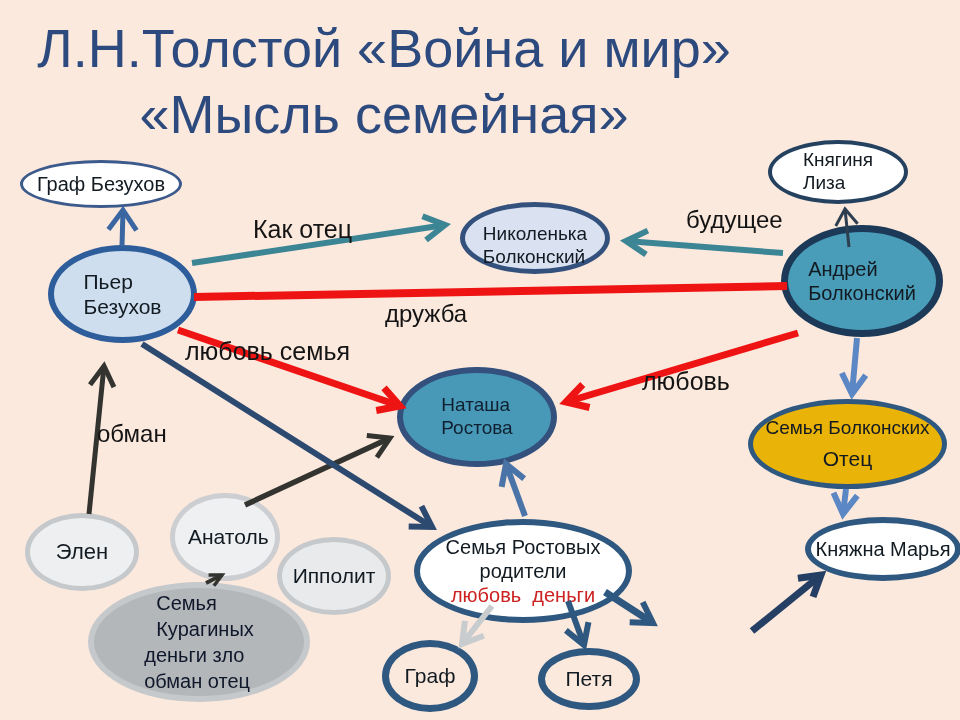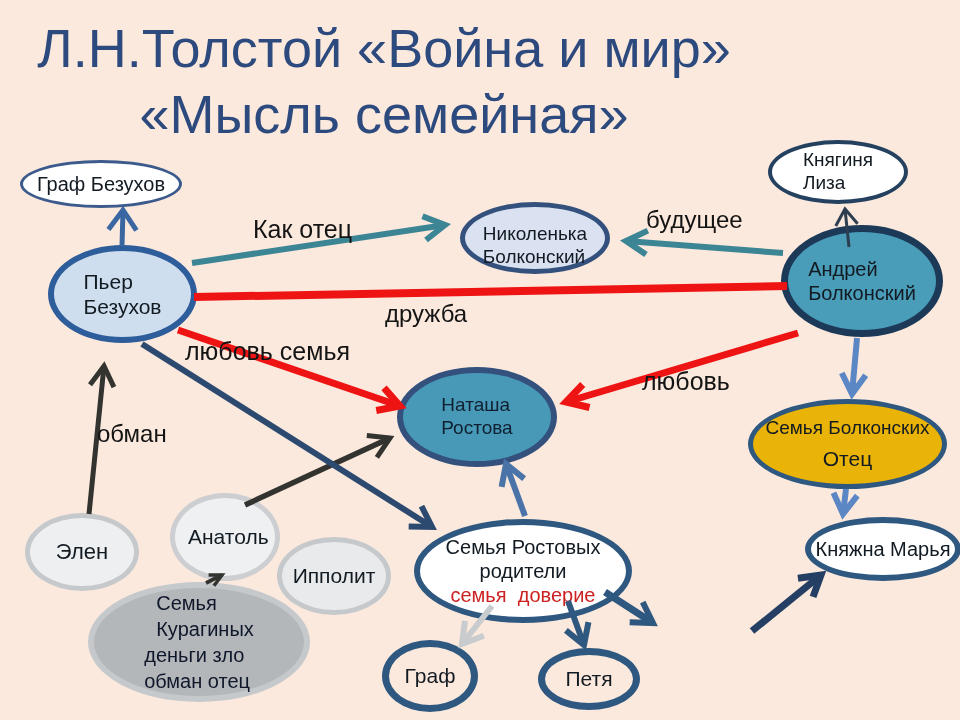--- a/index.html
+++ b/index.html
@@ -107,21 +107,21 @@
       <span style="padding-left:12px;">Курагиных</span>
       <span>деньги зло</span>
       <span>обман отец</span>
     </div>
   </div>
 
   <div class="node center" style="left:414px;top:519px;width:218px;height:104px;background:#ffffff;border:6px solid #2e5880;font-size:20px;">
     <div class="nl">
       <span>Семья Ростовых</span>
       <span>родители</span>
-      <span class="accent">семья  доверие</span>
+      <span class="accent">любовь  деньги</span>
     </div>
   </div>
 
   <div class="node center" style="left:382px;top:640px;width:96px;height:72px;background:transparent;border:7px solid #2e5880;font-size:21px;">
     <div class="nl">
         <span>Граф</span>
       </div>
   </div>
 
   <div class="node center" style="left:538px;top:648px;width:102px;height:62px;background:transparent;border:7px solid #2e5880;font-size:21px;">
@@ -185,19 +185,19 @@
     <line x1="857" y1="338" x2="852" y2="394" stroke="#5b87c5" stroke-width="6" marker-end="url(#v-lblue)"></line>
     <line x1="846" y1="489" x2="843" y2="514" stroke="#5b87c5" stroke-width="6" marker-end="url(#v-lblue)"></line>
     <line x1="492" y1="606" x2="462" y2="644" stroke="#c9ccce" stroke-width="6" marker-end="url(#v-gray)"></line>
     <line x1="568" y1="601" x2="584" y2="645" stroke="#2e5880" stroke-width="6" marker-end="url(#v-navy2)"></line>
     <line x1="605" y1="592" x2="653" y2="623" stroke="#2e5880" stroke-width="7" marker-end="url(#v-navy2)"></line>
     <line x1="752" y1="631" x2="821" y2="575" stroke="#243f63" stroke-width="7" marker-end="url(#v-dknavy)"></line>
     <line x1="206" y1="583" x2="222" y2="575" stroke="#333330" stroke-width="4" marker-end="url(#v-small)"></line>
   </svg>
 
   <div class="elabel" style="left:253px;top:215px;font-size:25px;">Как отец</div>
-  <div class="elabel" style="left:646px;top:206px;">будущее</div>
+  <div class="elabel" style="left:686px;top:206px;">будущее</div>
   <div class="elabel" style="left:385px;top:300px;">дружба</div>
   <div class="elabel" style="left:185px;top:337px;font-size:25px;text-align:right;">любовь семья</div>
   <div class="elabel" style="left:642px;top:367px;font-size:25px;">любовь</div>
   <div class="elabel" style="left:97px;top:420px;">обман</div>
 
 </div>
 
 </body></html>

